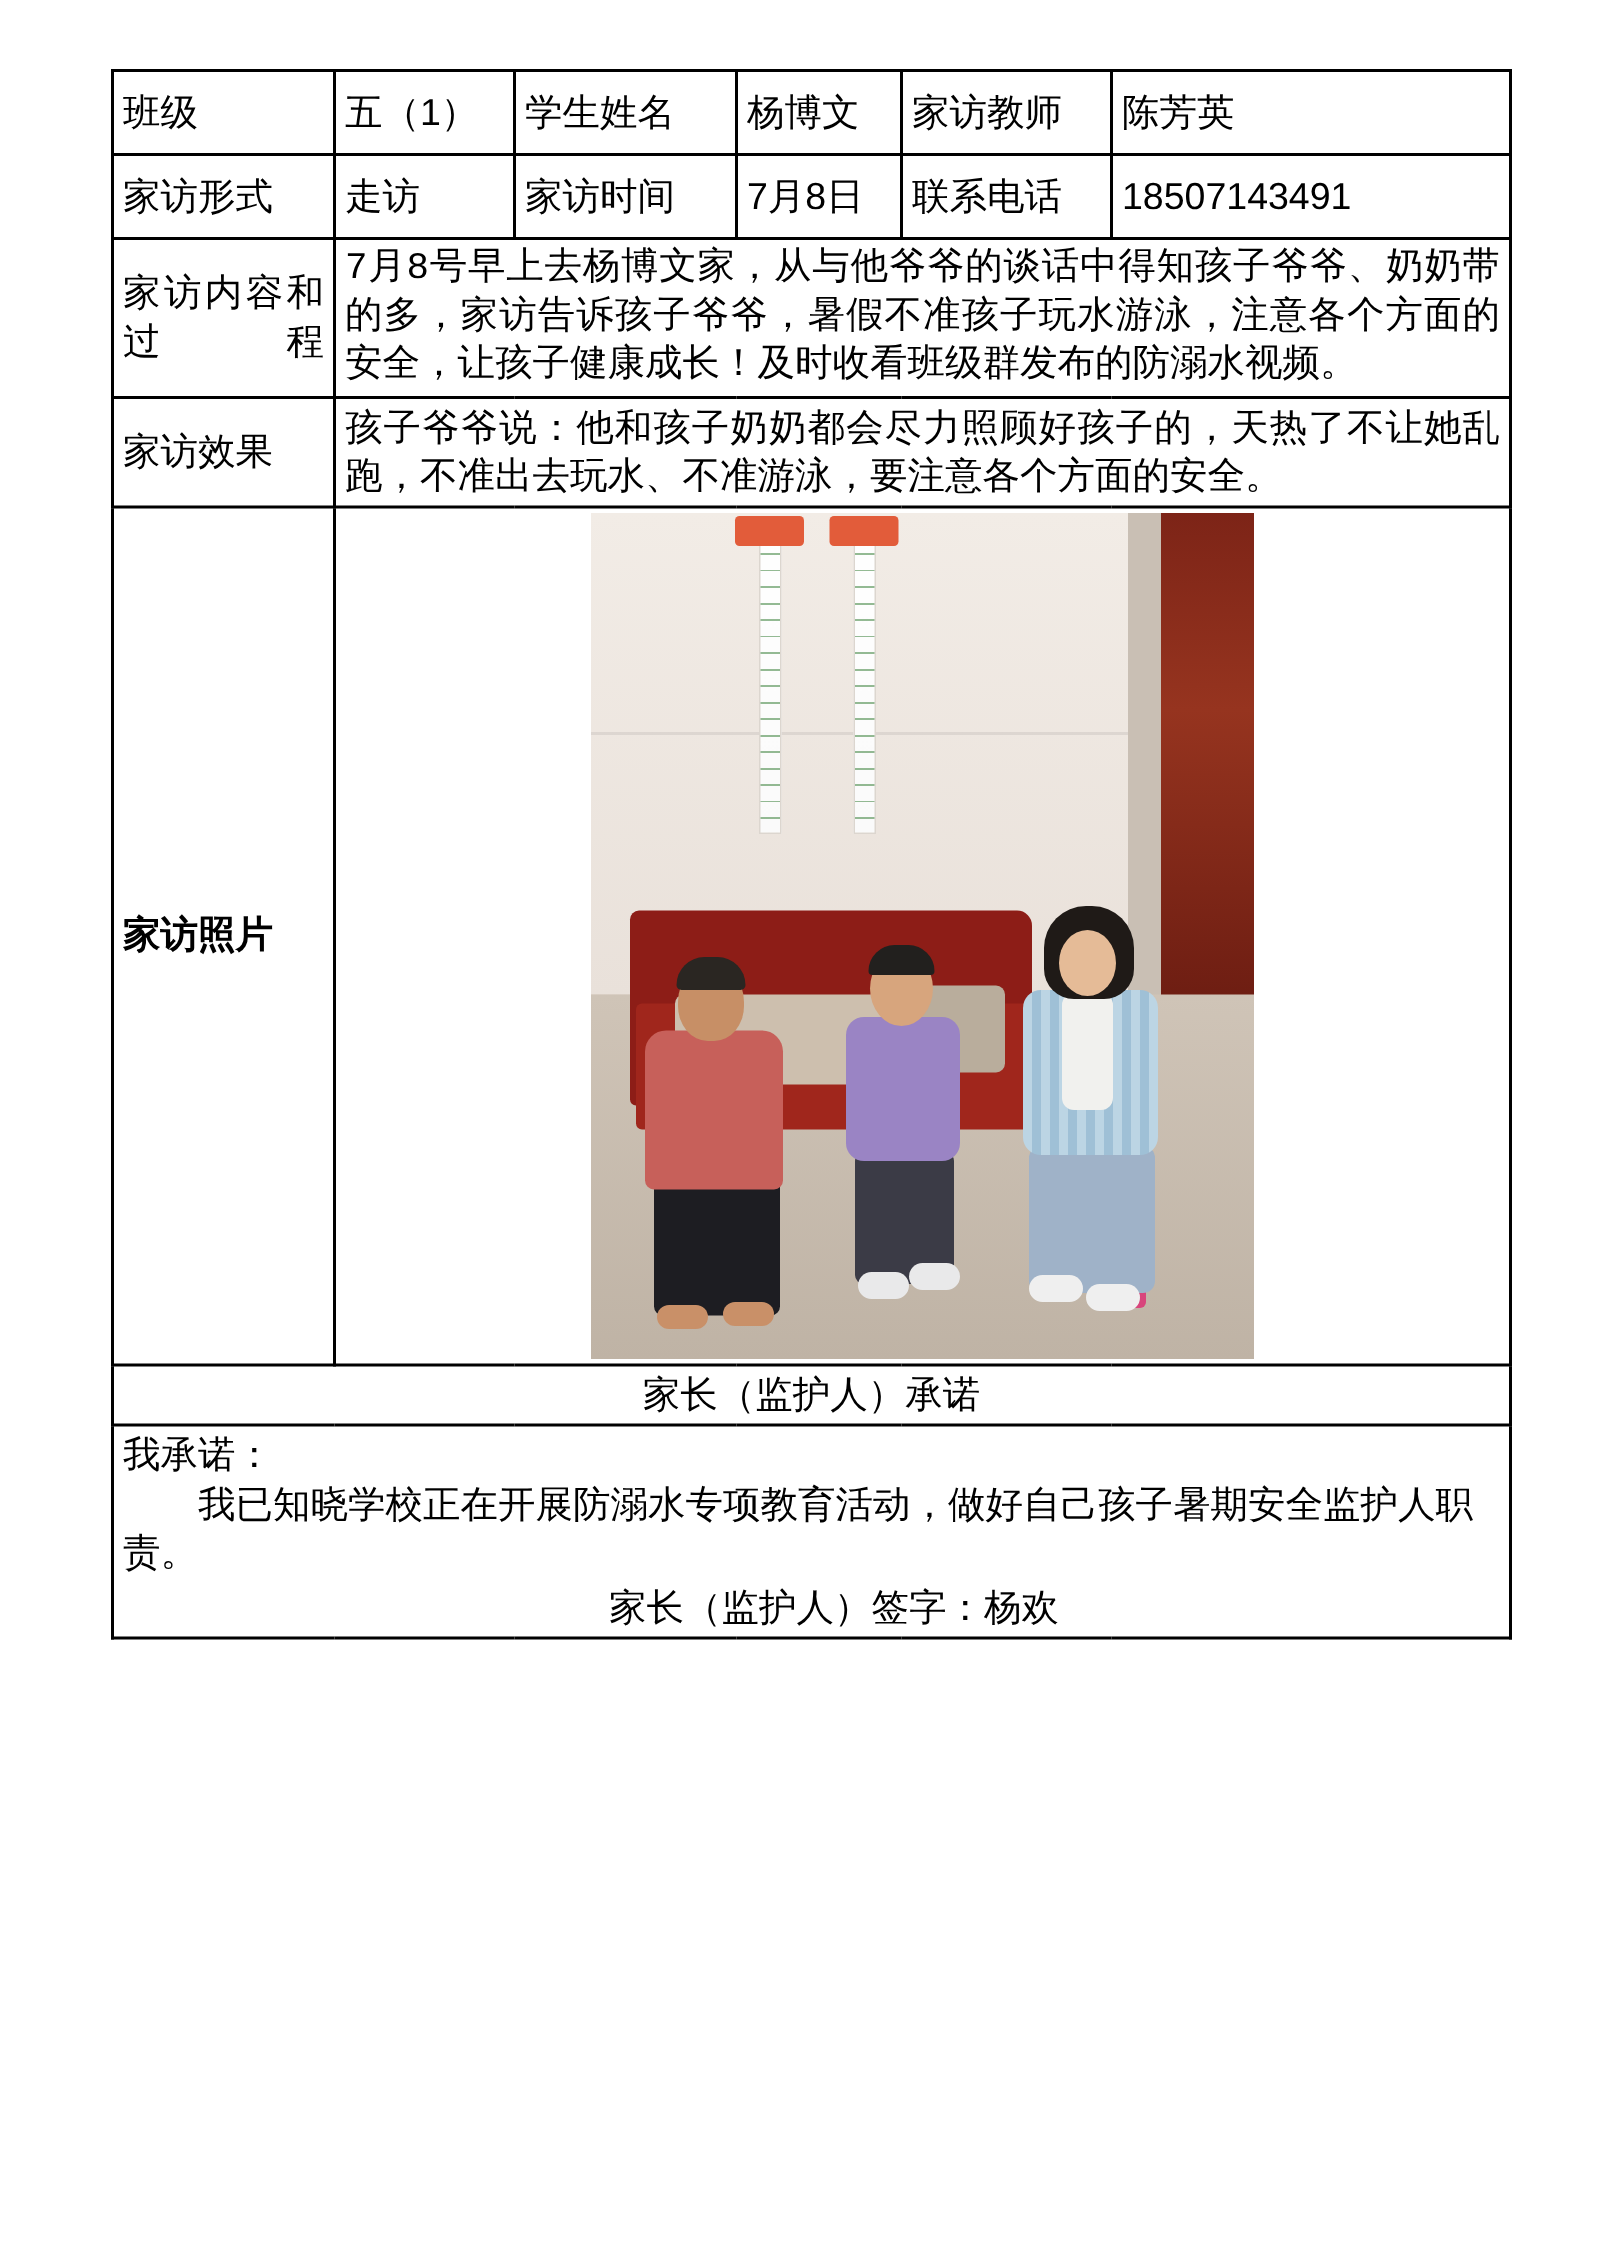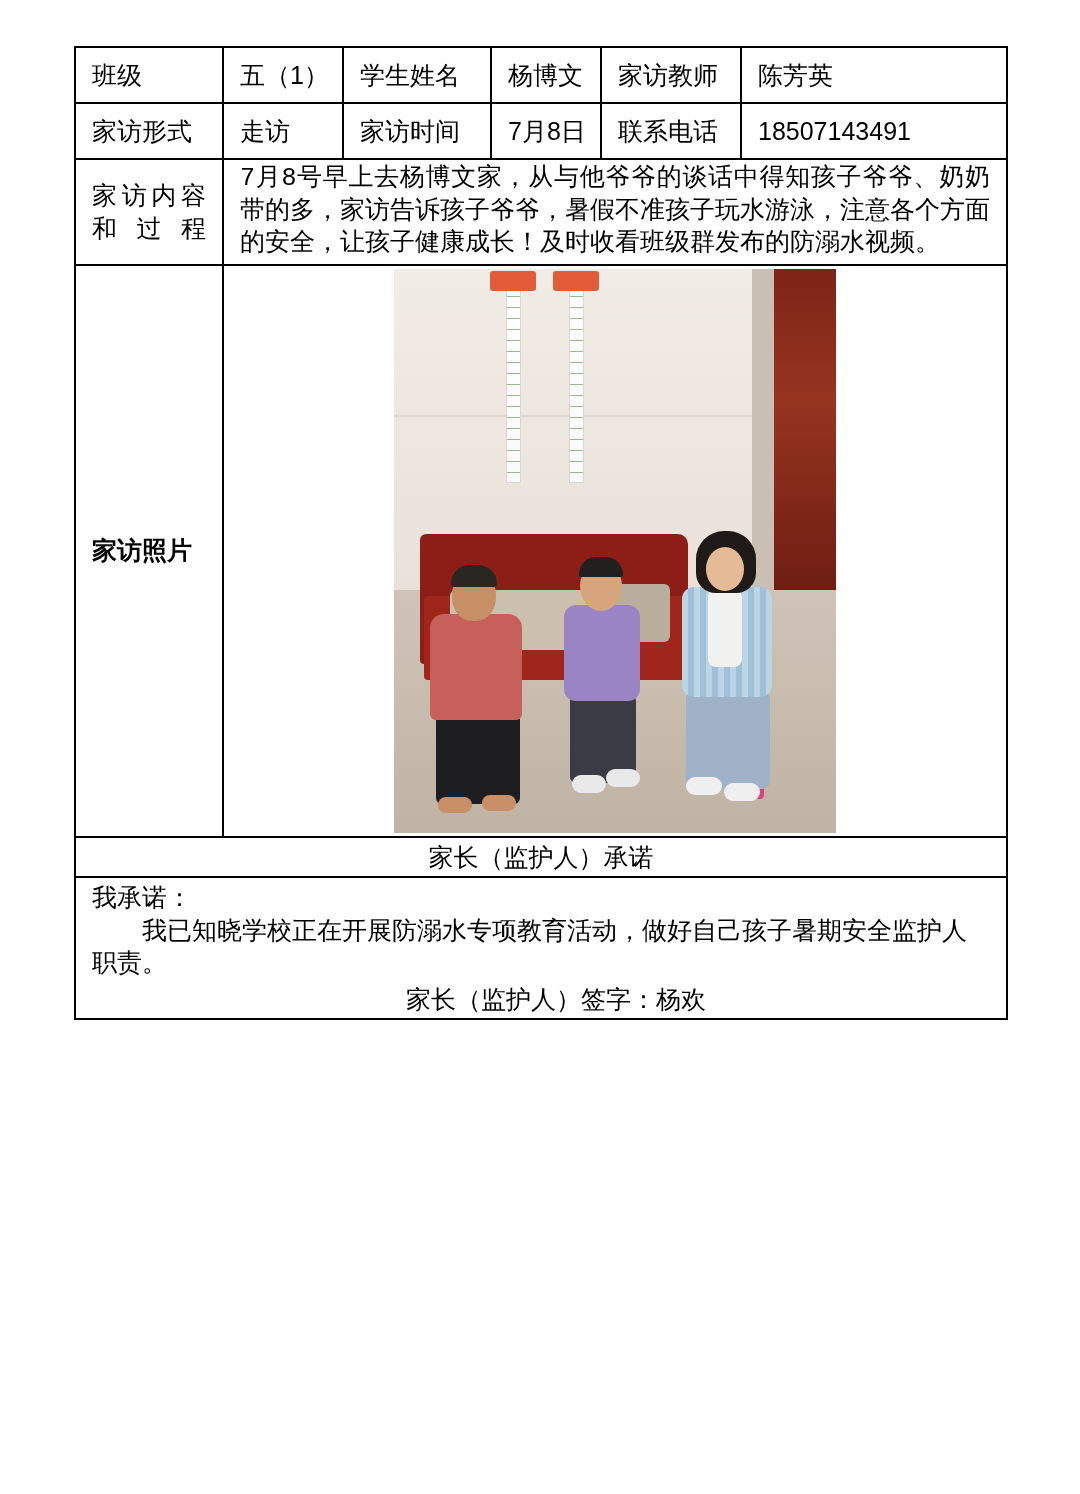--- a/index.html
+++ b/index.html
@@ -30,21 +30,21 @@
     margin: 0 0 14px 0;
     padding: 0 16px;
   }
   table.record {
     width: 100%;
     border-collapse: collapse;
     table-layout: fixed;
   }
   table.record td {
     border: 2px solid #000000;
-    padding: 3px 16px;
+    padding: 3px 6px;
     font-size: 25px;
     vertical-align: middle;
     line-height: 1.3;
   }
   .lbl {
     white-space: nowrap;
   }
   .val {
     white-space: nowrap;
   }
@@ -317,20 +317,24 @@
         <td class="lbl cell-tall">家访形式</td>
         <td class="val">走访</td>
         <td class="lbl">家访时间</td>
         <td class="val">7月8日</td>
         <td class="lbl">联系电话</td>
         <td class="val val-phone">18507143491</td>
       </tr>
       <tr>
         <td class="label-top label-spread">家访内容和过程</td>
         <td colspan="5" class="content-body">7月8号早上去杨博文家，从与他爷爷的谈话中得知孩子爷爷、奶奶带的多，家访告诉孩子爷爷，暑假不准孩子玩水游泳，注意各个方面的安全，让孩子健康成长！及时收看班级群发布的防溺水视频。</td>
+      </tr>
+      <tr>
+        <td class="label-top">家访效果</td>
+        <td colspan="5" class="effect-body">孩子爷爷说：他和孩子奶奶都会尽力照顾好孩子的，天热了不让她乱跑，不准出去玩水、不准游泳，要注意各个方面的安全。</td>
       </tr>
       <tr>
         <td class="photo-label">家访照片</td>
         <td colspan="5" class="photo-cell">
           <div class="photo-frame">
             <div class="wall"></div>
             <div class="wall-seam" style="top:26%"></div>
             <div class="door"></div>
             <div class="door-inner"></div>
             <div class="growth-chart gc1"></div>

